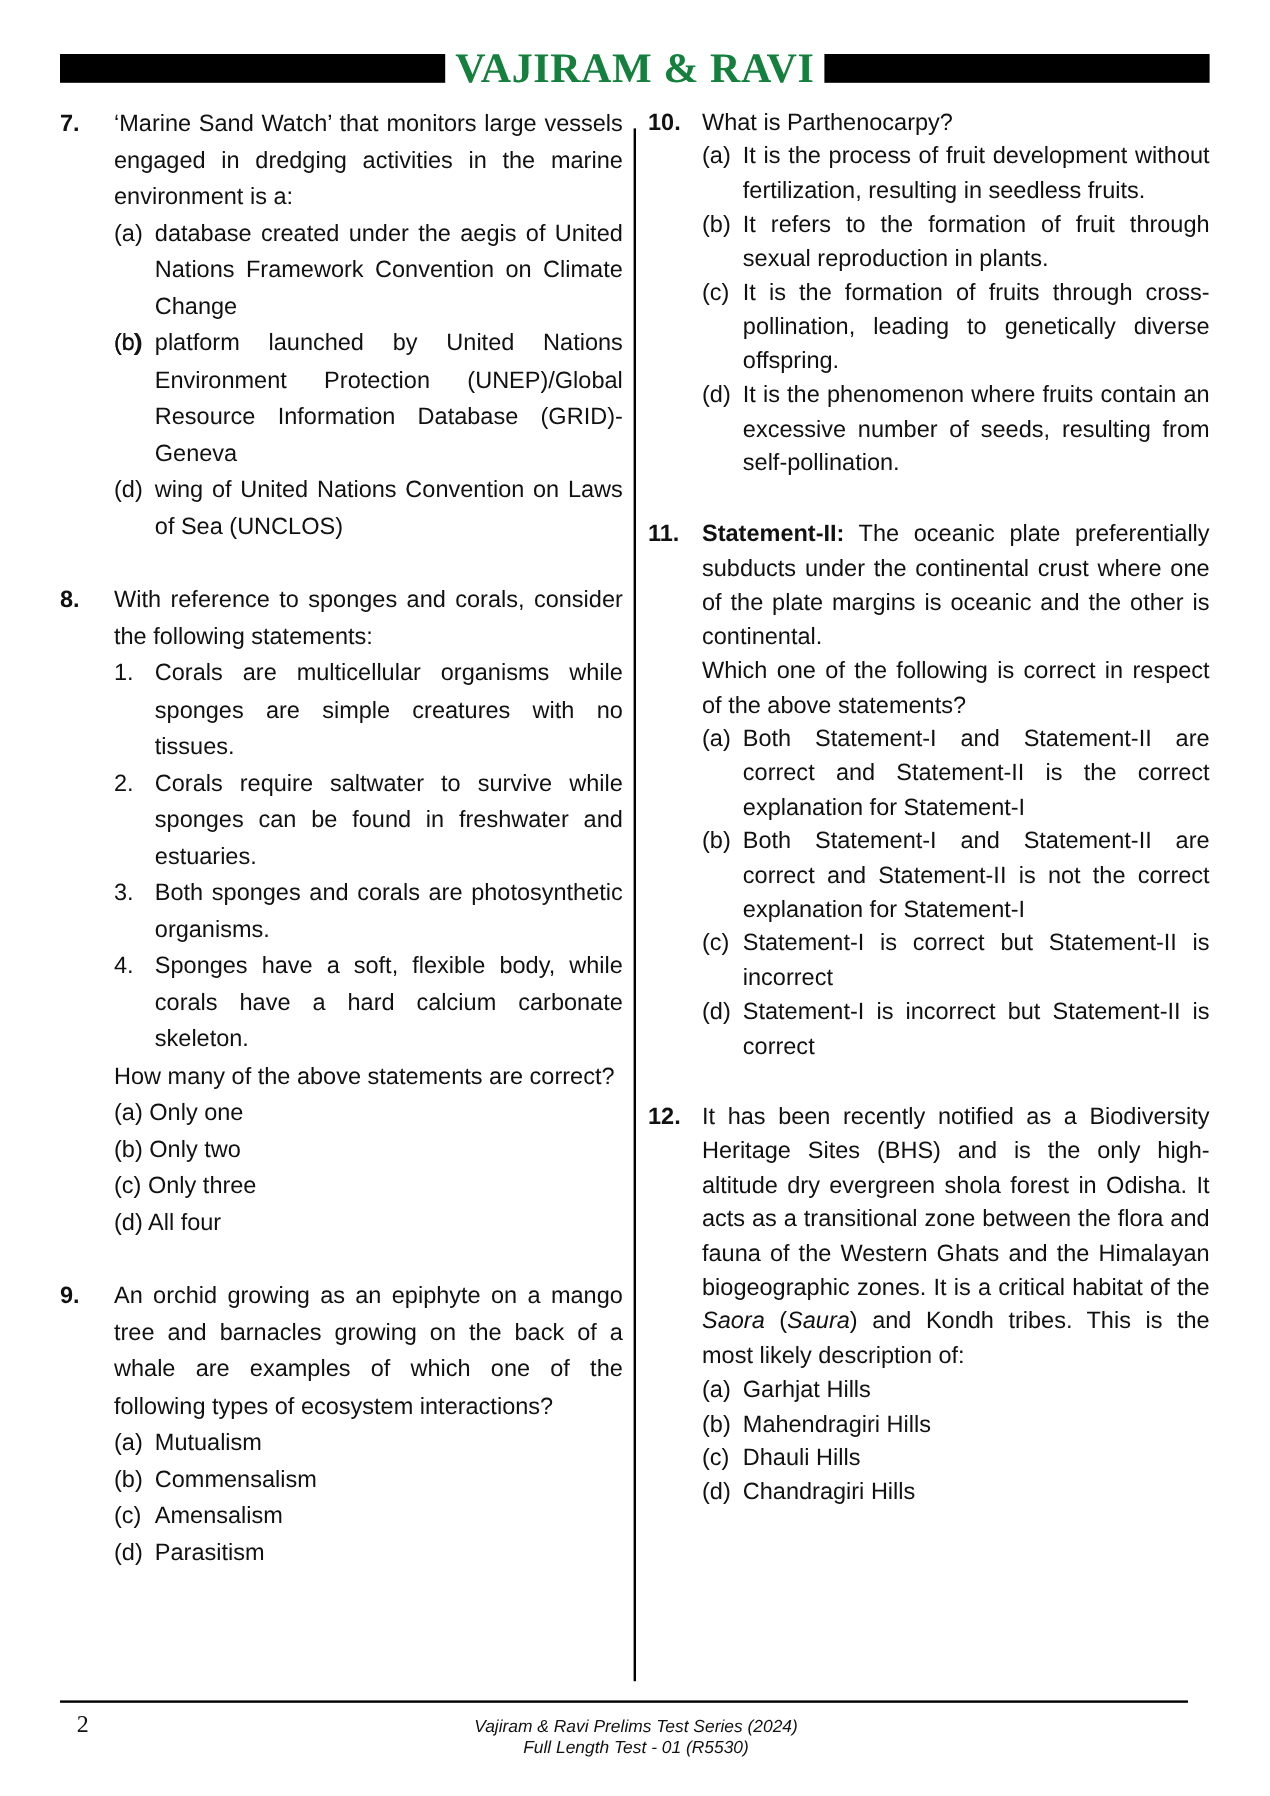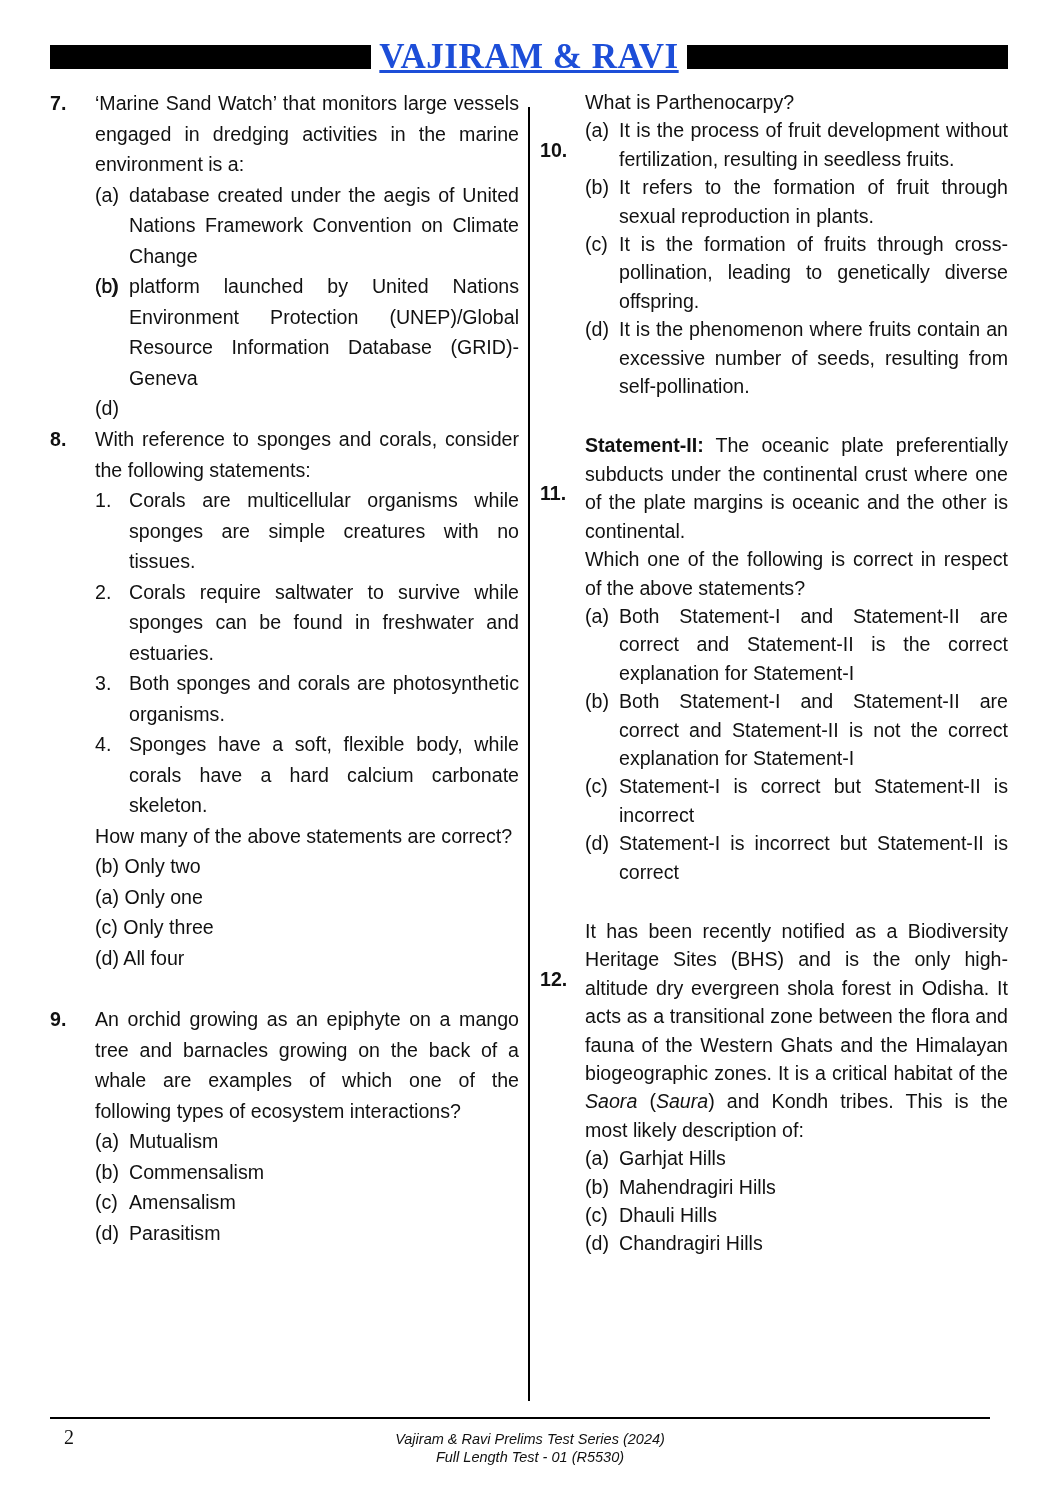--- a/index.html
+++ b/index.html
@@ -1,30 +1,30 @@
 <!DOCTYPE html>
 <html><head>
 <meta charset="utf-8">
 <style>
   html, body { margin: 0; padding: 0; background: #ffffff; }
   body { width: 1058px; height: 1497px; position: relative; overflow: hidden; color: #111; font-family: "Liberation Sans", sans-serif; }
 
   .header { position: absolute; top: 40px; left: 50px; width: 958px; height: 34px; display: flex; align-items: center; }
   .header .bar { height: 24px; background: #000; flex: 1; }
-  .header .title { font-family: "Liberation Serif", serif; font-weight: bold; font-size: 35px; letter-spacing: 0.5px; padding: 0 8px; line-height: 34px; white-space: nowrap; color: #1d4ed8; text-decoration: underline; }
+  .header .title { font-family: "Liberation Serif", serif; font-weight: bold; font-size: 35px; letter-spacing: 0.5px; padding: 0 8px; line-height: 34px; white-space: nowrap; color: #15803d; }
 
   .col { position: absolute; top: 88px; font-size: 19.6px; line-height: 30.5px; }
   .col.left { left: 50px; width: 469px; }
   .col.right { left: 540px; width: 468px; line-height: 28.4px; }
 
   .divider { position: absolute; left: 528px; top: 107px; width: 2px; height: 1294px; background: #000; }
 
   .q { position: relative; padding-left: 45px; margin-bottom: 31px; }
   .q .num { position: absolute; left: 0; top: 0; font-weight: bold; }
-  .col.right .q .num { left: 0; margin-top: 48px; }
+  .col.right .q .num { left: 0; }
   .q .stem { text-align: justify; }
   .opt { position: relative; padding-left: 34px; text-align: justify; }
   .opt .lbl { position: absolute; left: 0; top: 0; }
   .plain { text-align: justify; }
   .b { font-weight: bold; }
   .i { font-style: italic; margin-top: 47px; }
 
   .footer-rule { position: absolute; left: 50px; top: 1417px; width: 940px; height: 2px; background: #000; }
   .page-num { position: absolute; left: 64px; top: 1426px; font-family: "Liberation Serif", serif; font-size: 20px; }
   .footer-text { position: absolute; left: 250px; width: 560px; top: 1430px; text-align: center; font-size: 14.5px; line-height: 18px; font-style: italic; }
@@ -39,33 +39,33 @@
 </div>
 
 <div class="col left">
 
   <div class="q">
     <span class="num">7.</span>
     <div class="stem">‘Marine Sand Watch’ that monitors large vessels engaged in dredging activities in the marine environment is a:</div>
     <div class="opt"><span class="lbl">(a)</span><span>database created under the aegis of United Nations Framework Convention on Climate Change</span></div>
     <div class="opt"><span class="lbl">(b)</span></div>
     <div class="opt"><span class="lbl">(c)</span><span>platform launched by United Nations Environment Protection (UNEP)/Global Resource Information Database (GRID)-Geneva</span></div>
-    <div class="opt"><span class="lbl">(d)</span></div>
+    <div class="opt"><span class="lbl">(d)</span><span>wing of United Nations Convention on Laws of Sea (UNCLOS)</span></div>
   </div>
 
   <div class="q">
     <span class="num">8.</span>
     <div class="stem">With reference to sponges and corals, consider the following statements:</div>
     <div class="opt"><span class="lbl">1.</span><span>Corals are multicellular organisms while sponges are simple creatures with no tissues.</span></div>
     <div class="opt"><span class="lbl">2.</span><span>Corals require saltwater to survive while sponges can be found in freshwater and estuaries.</span></div>
     <div class="opt"><span class="lbl">3.</span><span>Both sponges and corals are photosynthetic organisms.</span></div>
     <div class="opt"><span class="lbl">4.</span><span>Sponges have a soft, flexible body, while corals have a hard calcium carbonate skeleton.</span></div>
     <div class="plain">How many of the above statements are correct?</div>
+    <div><span>(a)</span> <span>Only one</span></div>
     <div><span>(b)</span> <span>Only two</span></div>
-    <div><span>(a)</span> <span>Only one</span></div>
     <div><span>(c)</span> <span>Only three</span></div>
     <div><span>(d)</span> <span>All four</span></div>
   </div>
 
   <div class="q">
     <span class="num">9.</span>
     <div class="stem">An orchid growing as an epiphyte on a mango tree and barnacles growing on the back of a whale are examples of which one of the following types of ecosystem interactions?</div>
     <div class="opt"><span class="lbl">(a)</span><span>Mutualism</span></div>
     <div class="opt"><span class="lbl">(b)</span><span>Commensalism</span></div>
     <div class="opt"><span class="lbl">(c)</span><span>Amensalism</span></div>

